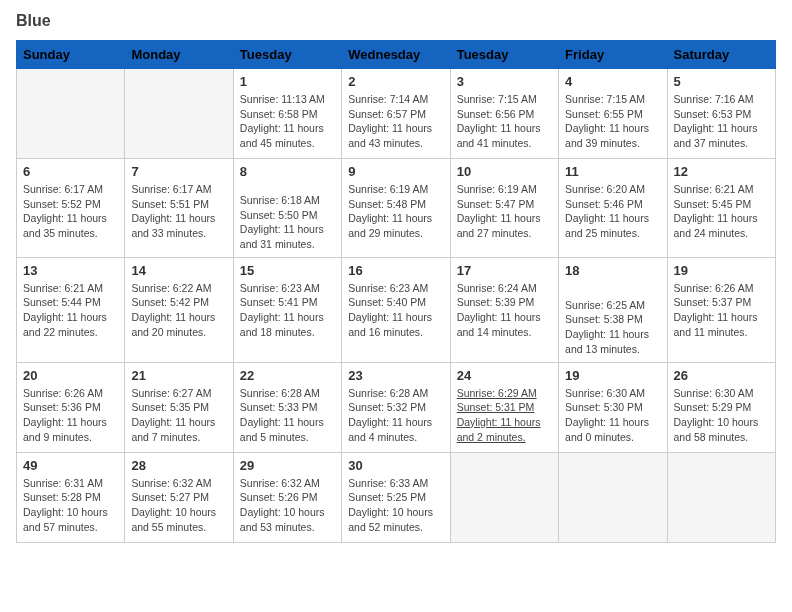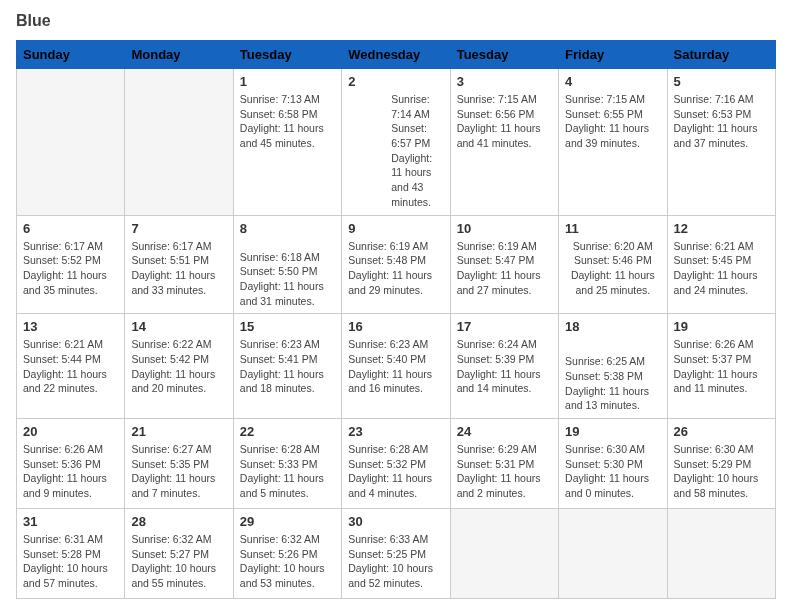--- a/index.html
+++ b/index.html
@@ -101,27 +101,27 @@
         <th>Friday</th>
         <th>Saturday</th>
       </tr>
   </thead>
   <tbody id="calendar-body">
       <tr>
         <td class="empty"></td>
         <td class="empty"></td>
         <td>
           <div class="day-number">1</div>
-          <div class="day-info" style="white-space: pre-line;">Sunrise: 7:13 AM
+          <div class="day-info" style="white-space: pre-line;">Sunrise: 11:13 AM
 Sunset: 6:58 PM
 Daylight: 11 hours and 45 minutes.</div>
         </td>
         <td>
           <div class="day-number">2</div>
-          <div class="day-info" style="white-space: pre-line; margin-left: 43px;">Sunrise: 7:14 AM
+          <div class="day-info" style="white-space: pre-line;">Sunrise: 7:14 AM
 Sunset: 6:57 PM
 Daylight: 11 hours and 43 minutes.</div>
         </td>
         <td>
           <div class="day-number">3</div>
           <div class="day-info" style="white-space: pre-line;">Sunrise: 7:15 AM
 Sunset: 6:56 PM
 Daylight: 11 hours and 41 minutes.</div>
         </td>
         <td>
@@ -163,21 +163,21 @@
 Daylight: 11 hours and 29 minutes.</div>
         </td>
         <td>
           <div class="day-number">10</div>
           <div class="day-info" style="white-space: pre-line;">Sunrise: 6:19 AM
 Sunset: 5:47 PM
 Daylight: 11 hours and 27 minutes.</div>
         </td>
         <td>
           <div class="day-number">11</div>
-          <div class="day-info" style="white-space: pre-line; text-align: center;">Sunrise: 6:20 AM
+          <div class="day-info" style="white-space: pre-line;">Sunrise: 6:20 AM
 Sunset: 5:46 PM
 Daylight: 11 hours and 25 minutes.</div>
         </td>
         <td>
           <div class="day-number">12</div>
           <div class="day-info" style="white-space: pre-line;">Sunrise: 6:21 AM
 Sunset: 5:45 PM
 Daylight: 11 hours and 24 minutes.</div>
         </td>
       </tr>
@@ -245,40 +245,40 @@
 Daylight: 11 hours and 5 minutes.</div>
         </td>
         <td>
           <div class="day-number">23</div>
           <div class="day-info" style="white-space: pre-line;">Sunrise: 6:28 AM
 Sunset: 5:32 PM
 Daylight: 11 hours and 4 minutes.</div>
         </td>
         <td>
           <div class="day-number">24</div>
-          <div class="day-info" style="white-space: pre-line;">Sunrise: 6:29 AM
+          <div class="day-info" style="white-space: pre-line; text-decoration: underline;">Sunrise: 6:29 AM
 Sunset: 5:31 PM
 Daylight: 11 hours and 2 minutes.</div>
         </td>
         <td>
           <div class="day-number">19</div>
           <div class="day-info" style="white-space: pre-line;">Sunrise: 6:30 AM
 Sunset: 5:30 PM
 Daylight: 11 hours and 0 minutes.</div>
         </td>
         <td>
           <div class="day-number">26</div>
           <div class="day-info" style="white-space: pre-line;">Sunrise: 6:30 AM
 Sunset: 5:29 PM
 Daylight: 10 hours and 58 minutes.</div>
         </td>
       </tr>
       <tr>
         <td>
-          <div class="day-number">31</div>
+          <div class="day-number">49</div>
           <div class="day-info" style="white-space: pre-line;">Sunrise: 6:31 AM
 Sunset: 5:28 PM
 Daylight: 10 hours and 57 minutes.</div>
         </td>
         <td>
           <div class="day-number">28</div>
           <div class="day-info" style="white-space: pre-line;">Sunrise: 6:32 AM
 Sunset: 5:27 PM
 Daylight: 10 hours and 55 minutes.</div>
         </td>

